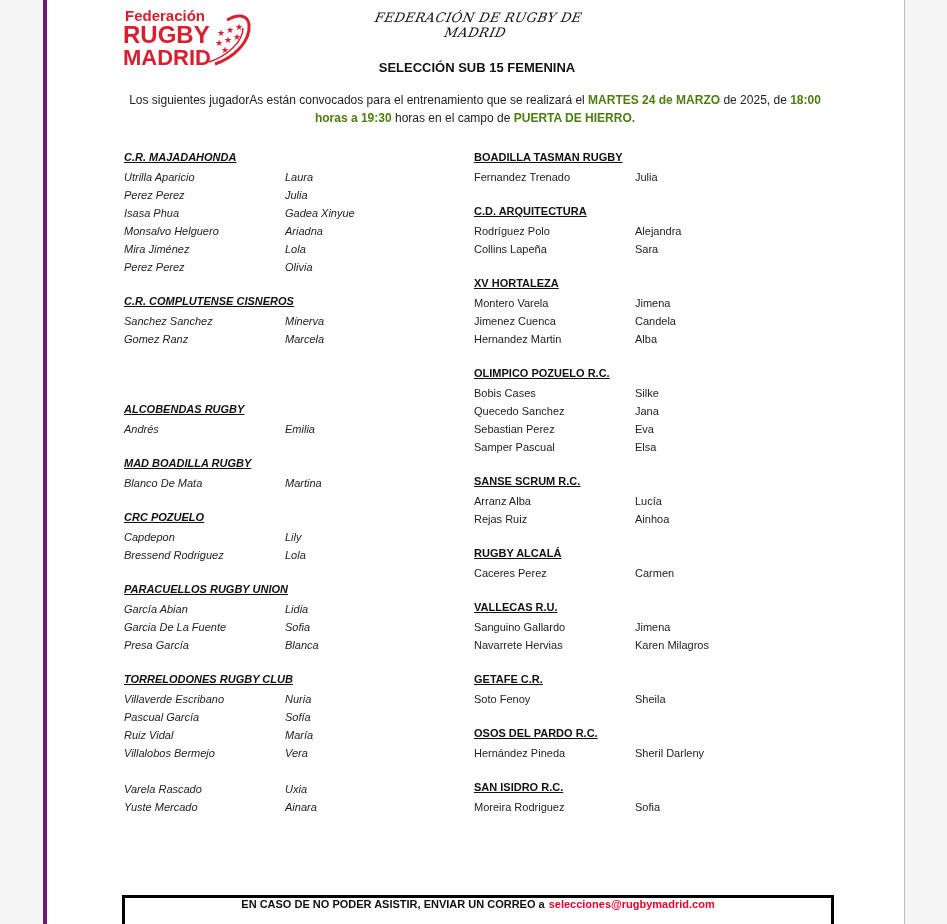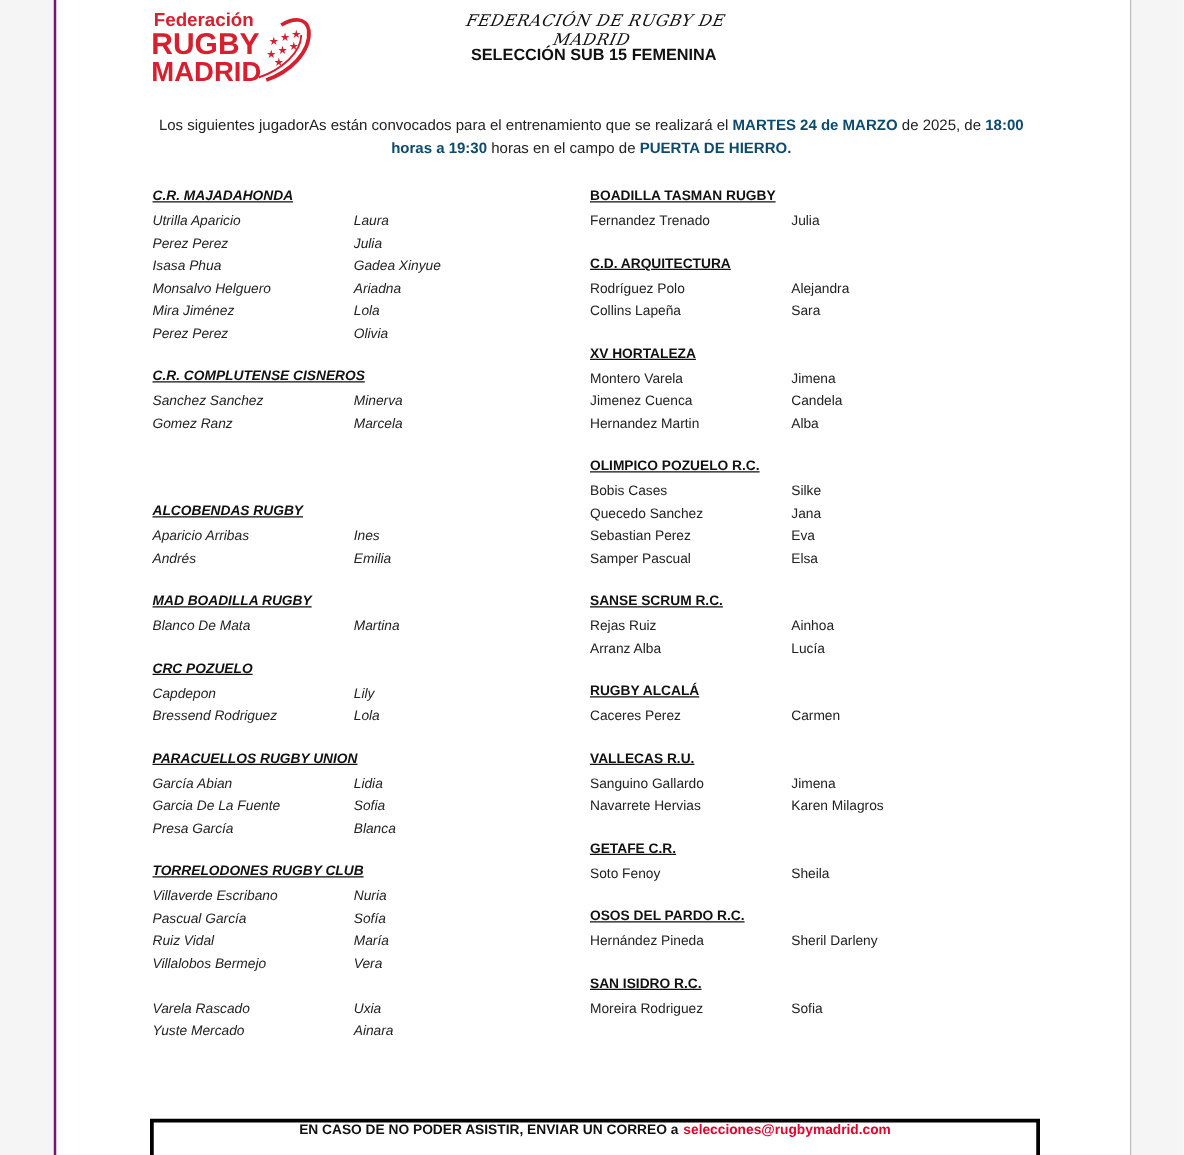--- a/index.html
+++ b/index.html
@@ -6,43 +6,43 @@
   body {
     width: 947px; height: 924px; overflow: hidden;
     background: #f5f5f5;
     font-family: "Liberation Sans", sans-serif;
     color: #1a1a1a;
     position: relative;
   }
   .page {
     position: absolute; left: 43px; top: 0; width: 862px; height: 924px;
     background: #ffffff;
-    border-left: 2px solid #701a75;
+    border-left: 4px solid #701a75;
     border-right: 1px solid #bdbdbd;
     box-sizing: border-box;
   }
   .logo {
     position: absolute; left: 76px; top: 6px; width: 130px; height: 62px;
   }
   .logo svg { width: 130px; height: 62px; display: block; }
   .script-title {
     position: absolute; left: 300px; top: 10px; width: 260px; text-align: center;
     font-family: "DejaVu Serif", serif; font-style: italic;
     font-size: 13px; letter-spacing: 0.5px; color: #111;
     transform: skewX(-12deg);
   }
   .sel-title {
-    position: absolute; left: 280px; top: 36px; width: 300px; text-align: center;
+    position: absolute; left: 280px; top: 60px; width: 300px; text-align: center;
     font-weight: bold; font-size: 13px; color: #111;
   }
   .intro {
     position: absolute; left: 68px; top: 91px; width: 720px; text-align: center;
     font-size: 12px; line-height: 18px; color: #222;
   }
-  .intro .hl { color: #0c4a6e; font-weight: bold; }
+  .intro .hl { color: #4d7c0f; font-weight: bold; }
   .col { position: absolute; top: 150px; width: 340px; }
   .col.left { left: 77px; font-style: italic; }
   .col.right { left: 427px; }
   .club { margin-bottom: 18px; }
   .club-name {
     font-weight: bold; font-size: 11px; text-decoration: underline;
     height: 18px; line-height: 15px; color: #111;
   }
   .row { height: 18px; line-height: 18px; font-size: 11px; display: flex; color: #222; }
   .row .surname { width: 161px; }
@@ -123,24 +123,20 @@
         </div>
         <div class="row">
           <span class="surname">Gomez Ranz</span>
           <span class="first">Marcela</span>
         </div>
       </div>
       <div class="spacer-36"></div>
       <div class="club">
         <div class="club-name">ALCOBENDAS RUGBY</div>
         <div class="row">
-          <span class="surname">Aparicio Arribas</span>
-          <span class="first">Ines</span>
-        </div>
-        <div class="row">
           <span class="surname">Andrés</span>
           <span class="first">Emilia</span>
         </div>
       </div>
       <div class="club">
         <div class="club-name">MAD BOADILLA RUGBY</div>
         <div class="row">
           <span class="surname">Blanco De Mata</span>
           <span class="first">Martina</span>
         </div>
@@ -250,26 +246,26 @@
           <span class="first">Eva</span>
         </div>
         <div class="row">
           <span class="surname">Samper Pascual</span>
           <span class="first">Elsa</span>
         </div>
       </div>
       <div class="club">
         <div class="club-name">SANSE SCRUM R.C.</div>
         <div class="row">
+          <span class="surname">Arranz Alba</span>
+          <span class="first">Lucía</span>
+        </div>
+        <div class="row">
           <span class="surname">Rejas Ruiz</span>
           <span class="first">Ainhoa</span>
-        </div>
-        <div class="row">
-          <span class="surname">Arranz Alba</span>
-          <span class="first">Lucía</span>
         </div>
       </div>
       <div class="club">
         <div class="club-name">RUGBY ALCALÁ</div>
         <div class="row">
           <span class="surname">Caceres Perez</span>
           <span class="first">Carmen</span>
         </div>
       </div>
       <div class="club">

